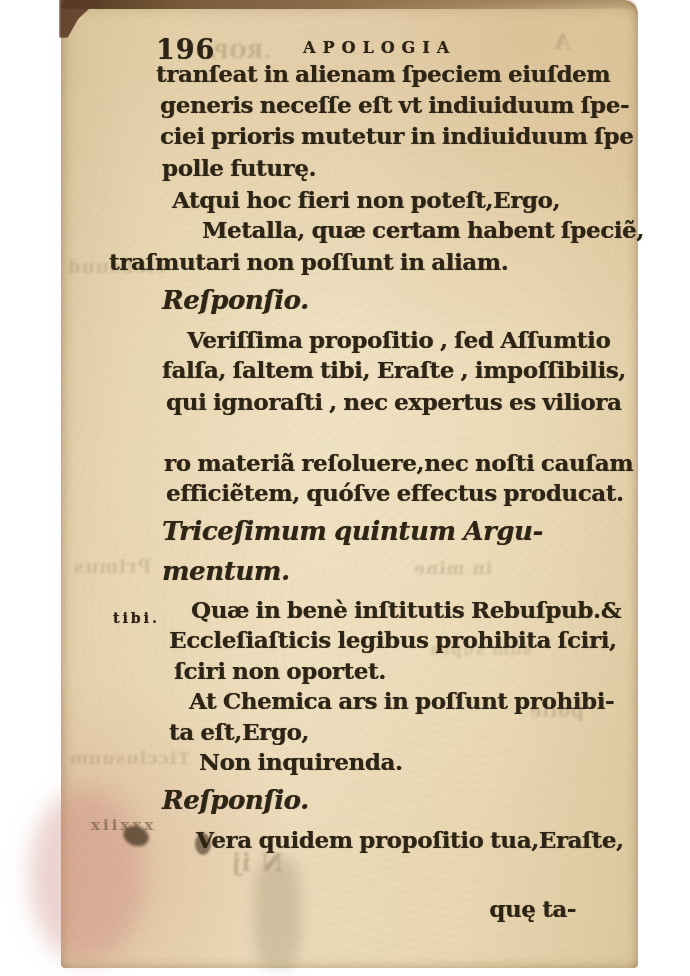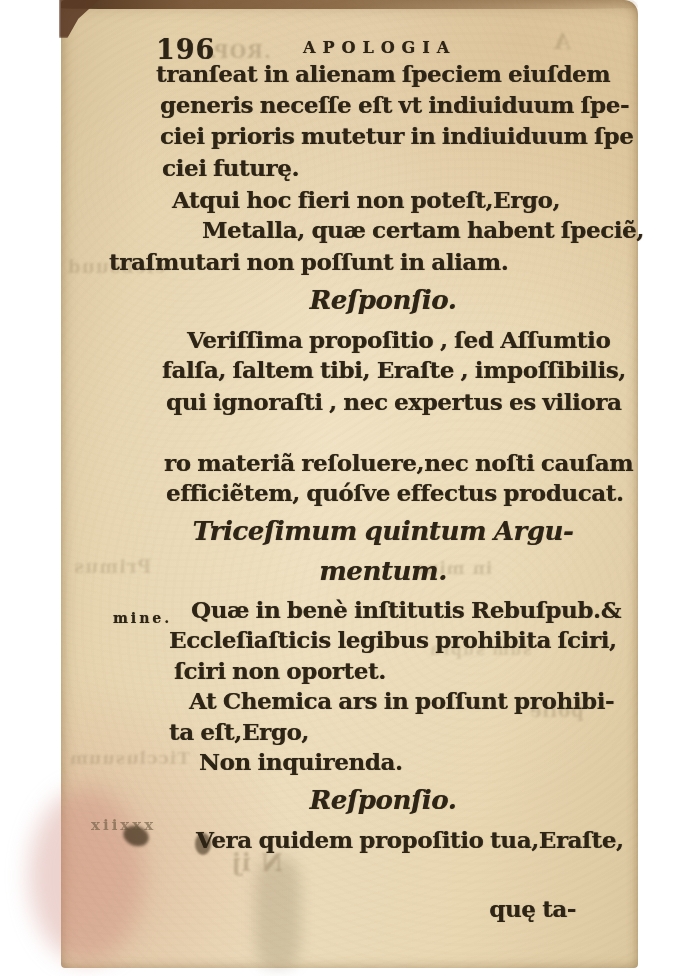--- a/index.html
+++ b/index.html
@@ -30,21 +30,21 @@
     border-radius:7px 14px 30% 20%;}
   .corner-patch{position:absolute;left:-2px;top:-2px;width:42px;height:40px;background:#5c3b26;
     clip-path:polygon(0 0,100% 0,46% 52%,20% 100%,0 100%);filter:blur(1px);opacity:.9;}
 
   
   .txt{position:absolute;white-space:nowrap;color:#2d2415;
        font:bold 23px/28px "DejaVu Serif","Liberation Serif",serif;
        letter-spacing:-.4px;word-spacing:-1px;
        text-shadow:.3px .3px .7px rgba(45,36,21,.65);}
   .it{font-style:italic;}
-  .ctr{left:101px;width:442px;text-align:center;}
+  .ctr{left:101px;width:442px;}
   .h1{font-size:26px;}
   .pgnum{font-size:27px;letter-spacing:1px;}
   .rtitle{font-size:16px;letter-spacing:7px;text-align:left;width:300px;}
   .mnote{font-size:14px;letter-spacing:3px;}
   .catch{right:62px;margin-top:39px;}
 
   
   .ghost{position:absolute;color:#8a7756;font:bold 17px "DejaVu Serif",serif;
          transform:scaleX(-1);filter:blur(.8px);letter-spacing:1px;white-space:nowrap;}
   .stamp{position:absolute;color:#5f5138;font:bold 15px "DejaVu Serif",serif;
@@ -75,26 +75,26 @@
     <div class="ghost" style="left:352px;top:558px;font-size:17px;opacity:.3">in mine</div>
     <div class="ghost" style="left:368px;top:640px;font-size:16px;opacity:.24">sum supra</div>
     <div class="ghost" style="left:468px;top:700px;font-size:18px;opacity:.3">polle</div>
     <div class="ghost" style="left:8px;top:748px;font-size:17px;opacity:.28">Ticclusuum</div>
     <div class="ghost" style="left:170px;top:848px;font-size:24px;opacity:.4">N ij</div>
     <div class="stamp" style="left:30px;top:816px">xiixxx</div>
 
     <div class="txt pgnum" style="left:95px;top:36px">196</div>
     <div class="txt rtitle" style="left:242px;top:34px">APOLOGIA</div>
 
-    <div class="txt mnote" style="left:52px;top:604px">mine.</div>
+    <div class="txt mnote" style="left:52px;top:604px">tibi.</div>
 
     <div class="txt" style="left:95px;top:60px">tranſeat in alienam ſpeciem eiuſdem</div>
     <div class="txt" style="left:99px;top:91px">generis neceſſe eſt vt indiuiduum ſpe-</div>
     <div class="txt" style="left:99px;top:122px">ciei prioris mutetur in indiuiduum ſpe</div>
-    <div class="txt" style="left:101px;top:154px">ciei futurę.</div>
+    <div class="txt" style="left:101px;top:154px">polle futurę.</div>
     <div class="txt" style="left:111px;top:186px">Atqui hoc fieri non poteſt,Ergo,</div>
     <div class="txt" style="left:141px;top:216px">Metalla, quæ certam habent ſpeciẽ,</div>
     <div class="txt" style="left:48px;top:248px">traſmutari non poſſunt in aliam.</div>
     <div class="txt it h1 ctr" style="top:286px">Reſponſio.</div>
     <div class="txt" style="left:126px;top:326px">Veriſſima propoſitio , ſed Aſſumtio</div>
     <div class="txt" style="left:101px;top:356px">falſa, ſaltem tibi, Eraſte , impoſſibilis,</div>
     <div class="txt" style="left:105px;top:388px">qui ignoraſti , nec expertus es viliora</div>
     <div class="txt" style="left:103px;top:449px">ro materiã reſoluere,nec noſti cauſam</div>
     <div class="txt" style="left:105px;top:479px">efficiẽtem, quóſve effectus producat.</div>
     <div class="txt it h1 ctr" style="top:517px">Triceſimum quintum Argu-</div>

